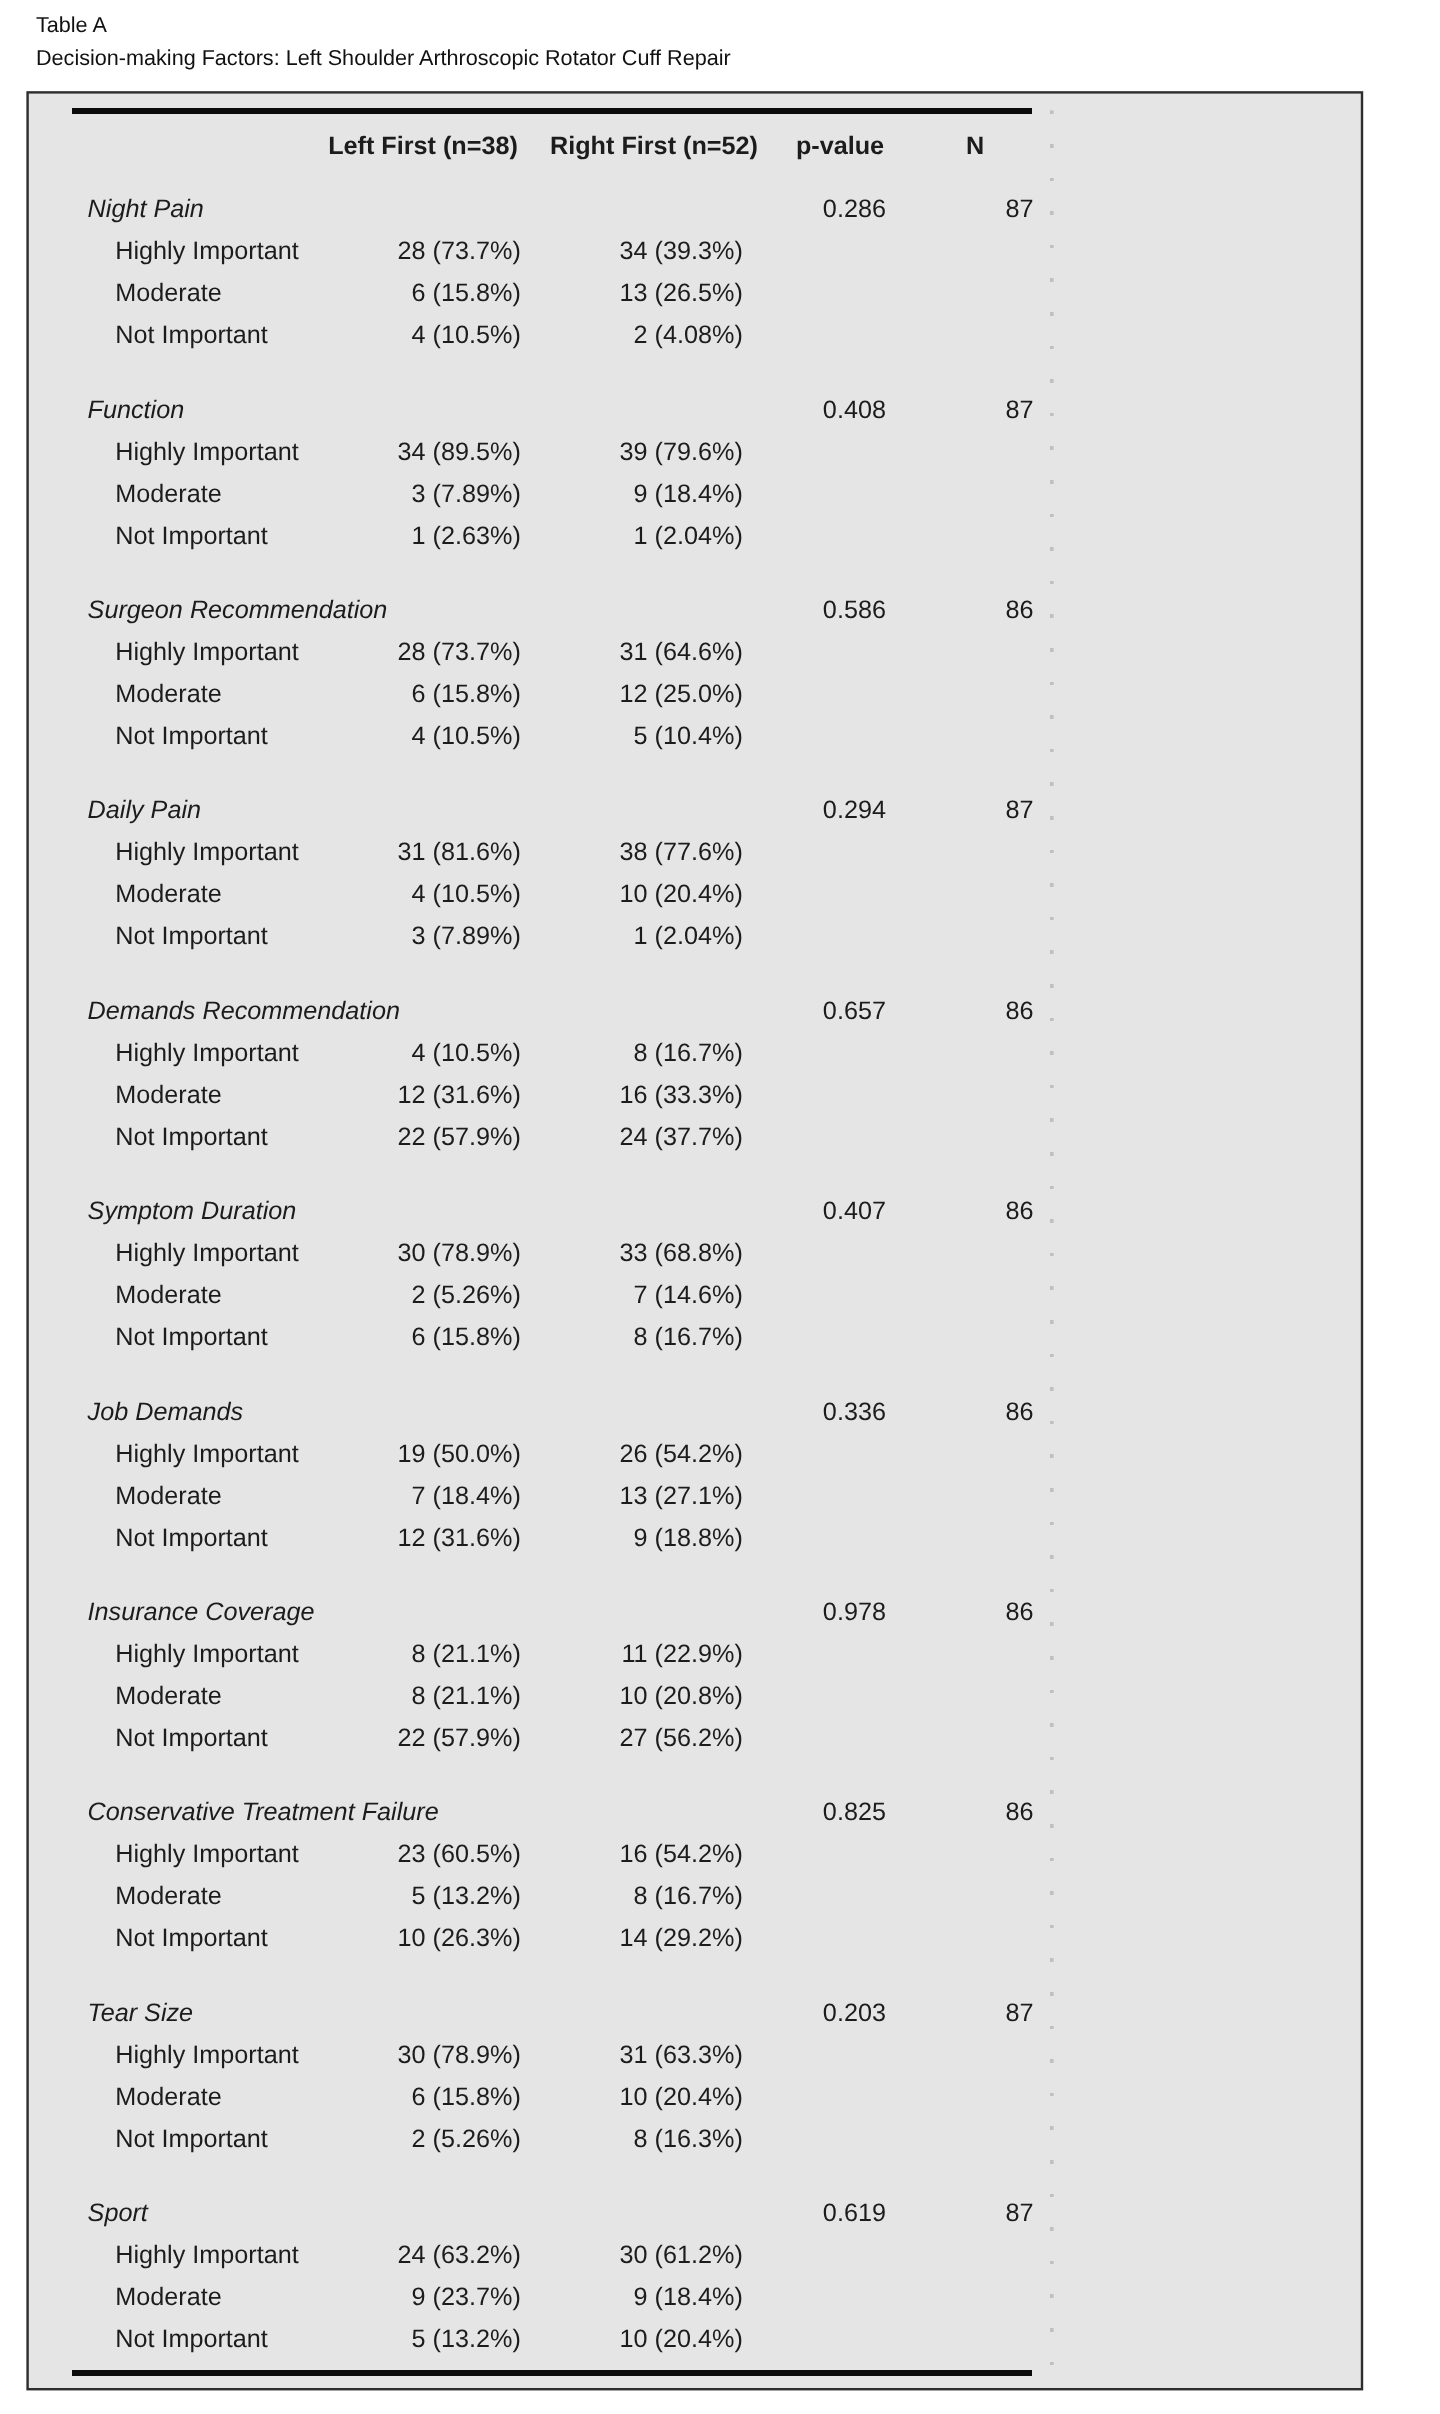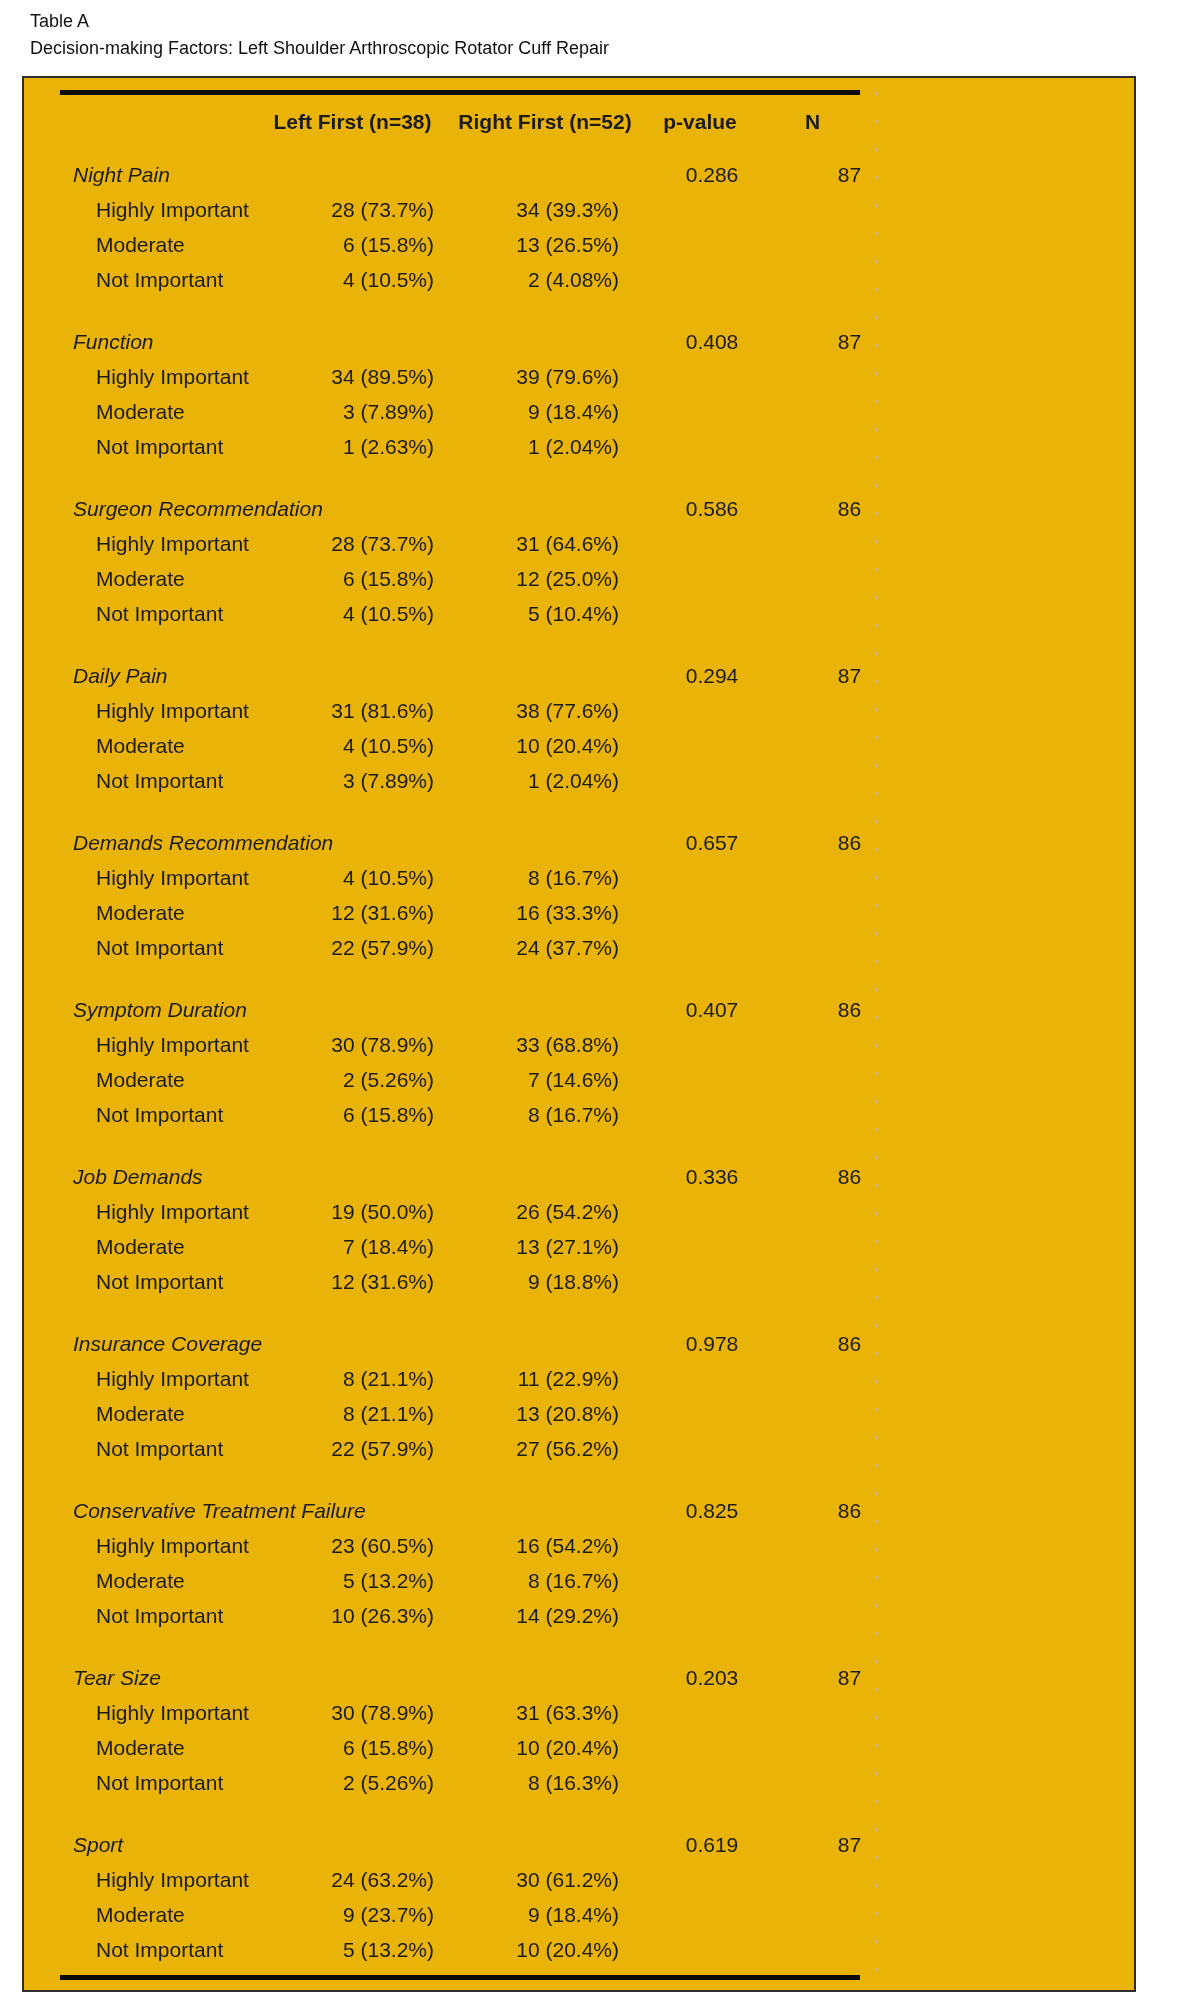--- a/index.html
+++ b/index.html
@@ -12,21 +12,21 @@
     overflow: hidden;
   }
   .caption-block { position: absolute; left: 30px; top: 8px; }
   .caption-line { font-size: 18px; line-height: 27px; color: #111; }
 
   .table-box {
     position: absolute;
     left: 22px; top: 76px;
     width: 1114px; height: 1916px;
     border: 2px solid #2e2e2e;
-    background: #eab308;
+    background: #e5e5e5;
     padding: 12px 0 10px 36px;
     display: flex; flex-direction: column;
   }
   .thick-rule { width: 800px; height: 5px; background: #0b0b0b; flex: 0 0 auto; }
   .thick-rule.bottom { margin-top: auto; }
 
   .grid {
     display: grid;
     grid-template-columns: 200px 185px 200px 110px 115px;
     align-items: baseline;
@@ -337,21 +337,21 @@
     <div class="cell label-cell sub-label">Highly Important</div>
     <div class="cell group-cell value left-col">8 (21.1%)</div>
     <div class="cell group-cell value right-col">11 (22.9%)</div>
     <div class="cell p-cell"></div>
     <div class="cell n-cell"></div>
   </div>
 
   <div class="grid data-row">
     <div class="cell label-cell sub-label">Moderate</div>
     <div class="cell group-cell value left-col">8 (21.1%)</div>
-    <div class="cell group-cell value right-col">13 (20.8%)</div>
+    <div class="cell group-cell value right-col">10 (20.8%)</div>
     <div class="cell p-cell"></div>
     <div class="cell n-cell"></div>
   </div>
 
   <div class="grid data-row">
     <div class="cell label-cell sub-label">Not Important</div>
     <div class="cell group-cell value left-col">22 (57.9%)</div>
     <div class="cell group-cell value right-col">27 (56.2%)</div>
     <div class="cell p-cell"></div>
     <div class="cell n-cell"></div>

